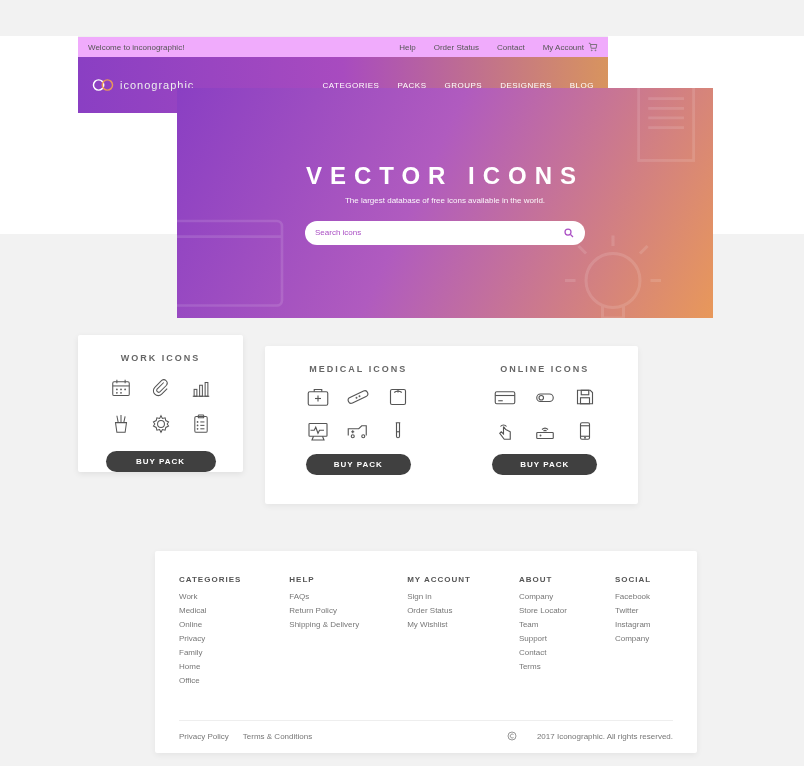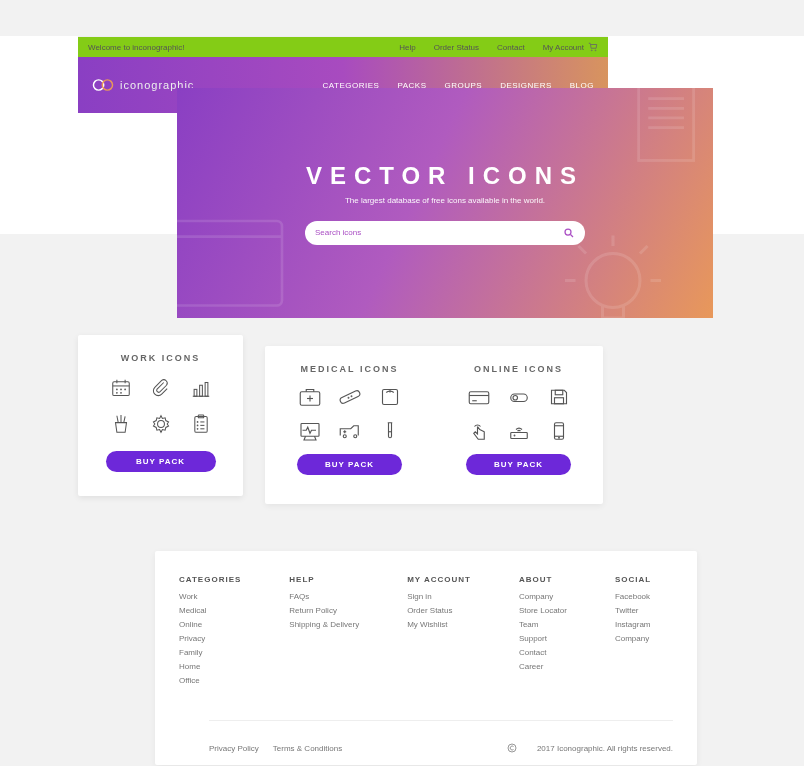--- a/index.html
+++ b/index.html
@@ -1,19 +1,19 @@
 <!DOCTYPE html>
 <html><head>
 <meta charset="utf-8">
 <style>
 * { margin: 0; padding: 0; box-sizing: border-box; }
 body { font-family: -apple-system, BlinkMacSystemFont, 'Segoe UI', Arial, sans-serif; background: #f2f2f2; width: 804px; height: 766px; position: relative; overflow: hidden; }
 
 
-.topbar { position: absolute; top: 36px; left: 78px; width: 530px; height: 21px; background: #84cc16; display: flex; align-items: center; justify-content: space-between; padding: 0 10px; font-size: 8px; color: #555; border-top: 1px solid #eee; }
+.topbar { position: absolute; top: 36px; left: 78px; width: 530px; height: 21px; background: #f0abfc; display: flex; align-items: center; justify-content: space-between; padding: 0 10px; font-size: 8px; color: #555; border-top: 1px solid #eee; }
 .topbar-right { display: flex; gap: 18px; align-items: center; }
 .topbar-right span { cursor: pointer; }
 .cart-wrap { display: flex; align-items: center; gap: 4px; }
 
 
 .navbar { position: absolute; top: 57px; left: 78px; width: 530px; height: 56px; background: linear-gradient(90deg, #8a3fc3 0%, #a84bbf 50%, #d8945e 100%); display: flex; align-items: center; justify-content: space-between; padding: 0 14px; }
 .logo-wrap { display: flex; align-items: center; gap: 6px; color: #fff; }
 .logo-text { font-size: 11px; letter-spacing: 1px; color: #eee; }
 .nav-links { display: flex; gap: 18px; font-size: 8px; color: #fff; letter-spacing: 0.5px; }
 .nav-links span { cursor: pointer; }
@@ -27,42 +27,42 @@
 .search-input::placeholder { color: #aa4fc4; }
 .hero-decor { position: absolute; opacity: 0.12; }
 .decor-doc { top: -10px; right: -5px; }
 .decor-bulb { bottom: -30px; right: 40px; }
 .decor-comp { bottom: -20px; left: -40px; }
 
 
 .white-stripe { position: absolute; top: 36px; left: 0; width: 804px; height: 198px; background: #fff; z-index: -1; }
 
 
-.card { background: #fff; border-radius: 2px; box-shadow: 0 2px 6px rgba(0,0,0,0.08); display: flex; flex-direction: column; align-items: center; padding: 18px 16px 24px; }
+.card { background: #fff; border-radius: 2px; box-shadow: 0 2px 6px rgba(0,0,0,0.08); display: flex; flex-direction: column; align-items: center; padding: 18px 16px 0; }
 .card-title { font-size: 9px; letter-spacing: 2px; color: #666; font-weight: 600; margin-bottom: 14px; }
 .icon-grid { display: grid; grid-template-columns: repeat(3, 1fr); gap: 10px 16px; margin-bottom: 16px; }
 .icon-grid .ico { display: flex; align-items: center; justify-content: center; }
-.buy-btn { background: #6d28d9; color: #fff; font-size: 8px; letter-spacing: 1px; font-weight: 600; padding: 6px 0; width: 120px; border-radius: 11px; border: none; cursor: pointer; text-align: center; }
+.buy-btn { background: #404040; color: #fff; font-size: 8px; letter-spacing: 1px; font-weight: 600; padding: 6px 0; width: 120px; border-radius: 11px; border: none; cursor: pointer; text-align: center; }
 
 .card-work { position: absolute; top: 335px; left: 78px; width: 165px; }
 .card-work .icon-grid { gap: 14px 18px; }
 .card-work .buy-btn { width: 110px; }
 
-.packs-panel { position: absolute; top: 346px; left: 265px; width: 338px; height: 158px; background: #fff; border-radius: 2px; box-shadow: 0 2px 6px rgba(0,0,0,0.06); display: flex; }
+.packs-panel { position: absolute; top: 346px; left: 265px; width: 373px; height: 158px; background: #fff; border-radius: 2px; box-shadow: 0 2px 6px rgba(0,0,0,0.06); display: flex; }
 .pack-col { flex: 1; display: flex; flex-direction: column; align-items: center; padding: 18px 12px 14px; }
 .pack-col .card-title { margin-bottom: 12px; }
 .pack-col .icon-grid { gap: 12px 16px; margin-bottom: 12px; }
 .pack-col .buy-btn { width: 105px; }
 
 
 .footer { position: absolute; top: 551px; left: 155px; width: 542px; background: #fff; border-radius: 2px; box-shadow: 0 2px 6px rgba(0,0,0,0.06); padding: 24px 24px 12px; }
 .footer-cols { display: flex; gap: 48px; margin-bottom: 30px; }
 .footer-col h4 { font-size: 8px; letter-spacing: 1px; color: #555; font-weight: 700; margin-bottom: 8px; }
 .footer-col div { font-size: 8px; color: #777; margin-bottom: 5px; cursor: pointer; }
-.footer-bottom { display: flex; justify-content: space-between; align-items: center; border-top: 1px solid #eee; padding-top: 22px; margin-left: 30px; }
+.footer-bottom { display: flex; justify-content: space-between; align-items: center; border-top: 1px solid #eee; padding-top: 10px; }
 .footer-legal { display: flex; gap: 14px; font-size: 8px; color: #777; }
 .footer-copy { font-size: 8px; color: #777; display: flex; align-items: center; gap: 20px; }
 
 svg { display: block; }
 </style>
 </head>
 <body>
 
 <div class="white-stripe"></div>
 
@@ -316,21 +316,21 @@
       <div>Order Status</div>
       <div>My Wishlist</div>
     </div>
     <div class="footer-col">
       <h4>ABOUT</h4>
       <div>Company</div>
       <div>Store Locator</div>
       <div>Team</div>
       <div>Support</div>
       <div>Contact</div>
-      <div>Career</div>
+      <div>Terms</div>
     </div>
     <div class="footer-col">
       <h4>SOCIAL</h4>
       <div>Facebook</div>
       <div>Twitter</div>
       <div>Instagram</div>
       <div>Company</div>
     </div>
   </div>
   <div class="footer-bottom">

